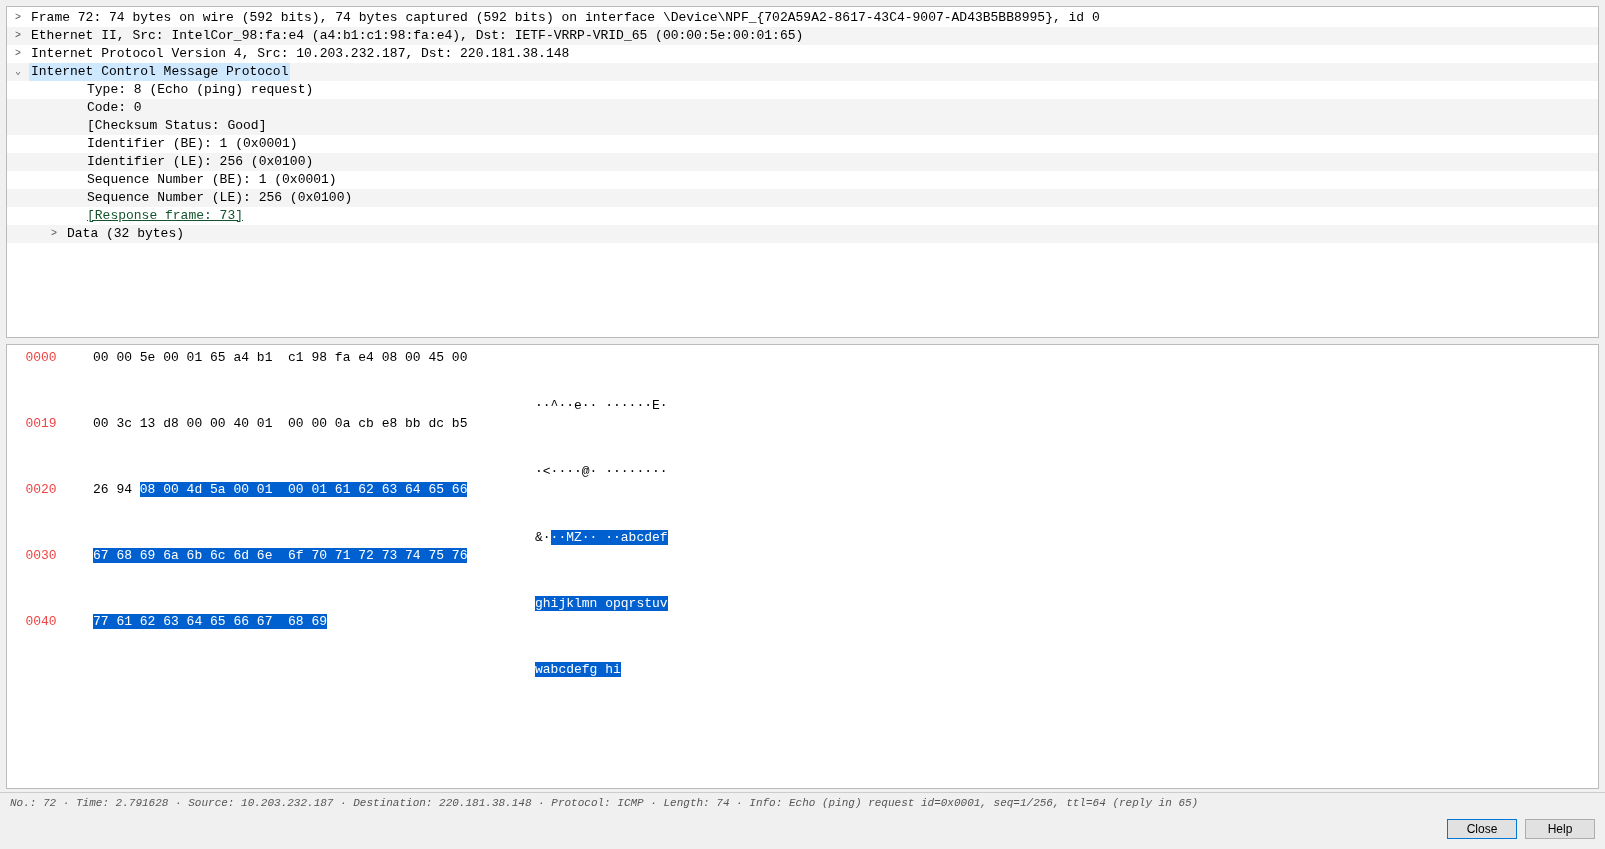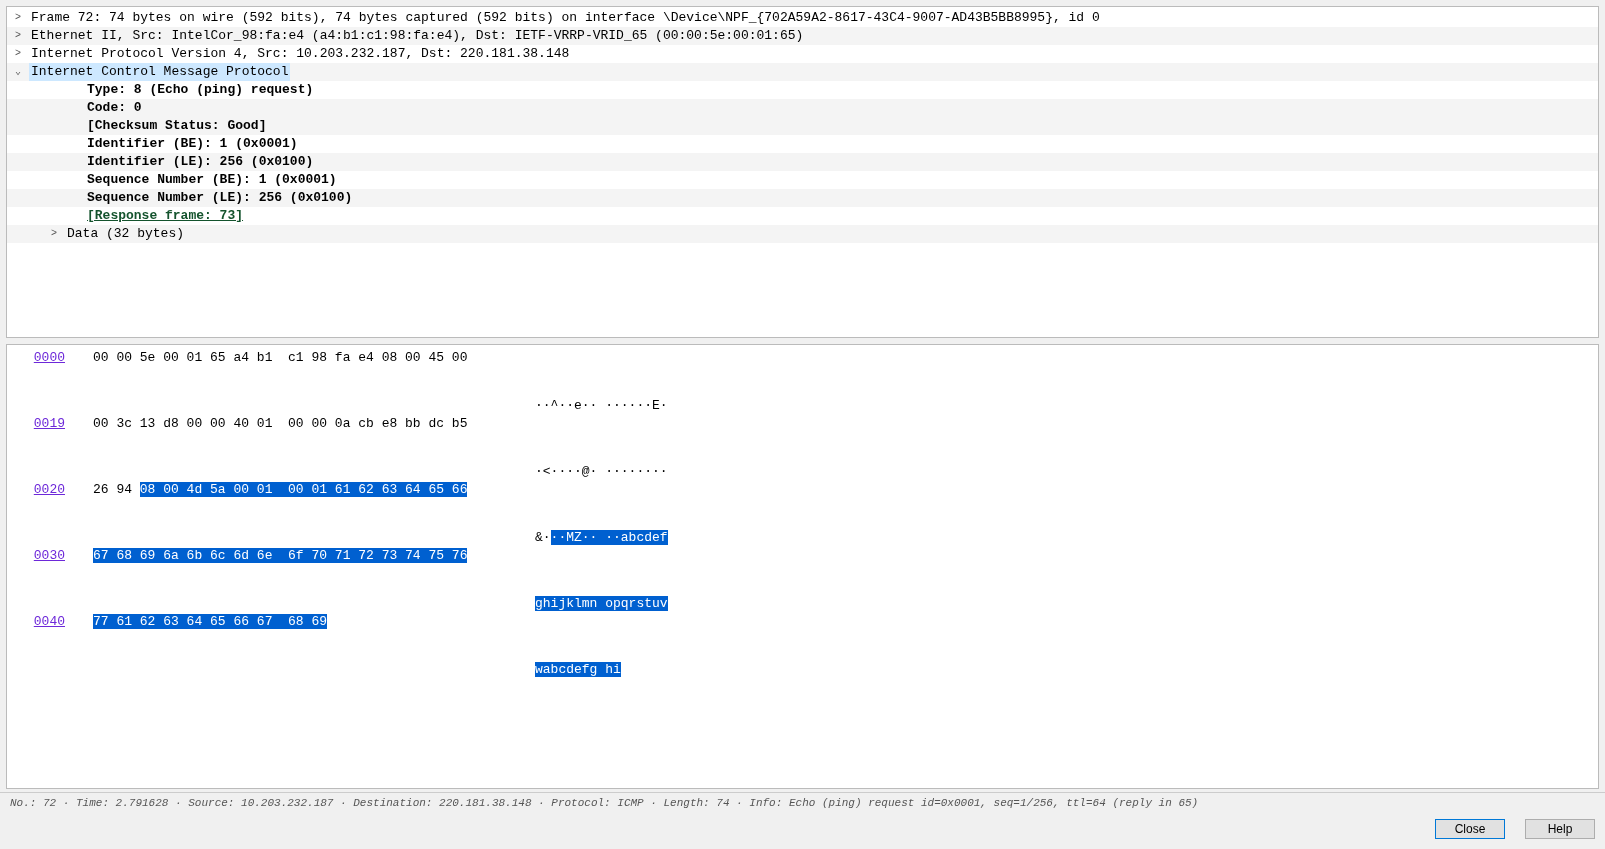--- a/index.html
+++ b/index.html
@@ -24,21 +24,21 @@
   }
   .tree-row {
     display: flex;
     align-items: center;
     line-height: 18px;
     white-space: pre;
     cursor: default;
   }
   .tree-row.lvl0 { padding-left: 4px; }
   .tree-row.lvl1 { padding-left: 40px; }
-  .tree-row.lvl2 { padding-left: 60px; font-weight: bold; }
+  .tree-row.lvl2 { padding-left: 60px; }
   .expander {
     width: 14px;
     display: inline-block;
     text-align: center;
     color: #555;
     font-size: 10px;
     user-select: none;
     margin-right: 4px;
   }
   .tree-row.selected .tree-text {
@@ -58,24 +58,23 @@
     overflow: auto;
     padding: 4px 0;
   }
   .hex-row {
     display: flex;
     line-height: 18px;
     white-space: pre;
   }
   .hex-offset {
     width: 58px;
-    color: #6d28d9;
-    text-align: right;
+    color: #ef4444;
+    text-align: center;
     padding-left: 10px;
-    text-decoration: underline;
   }
   .hex-bytes {
     width: 430px;
     margin-left: 28px;
   }
   .hex-ascii {
     padding-left: 12px;
     margin-top: 48px;
   }
   .hex-sel {
@@ -89,21 +88,21 @@
     padding: 4px 10px;
     border-top: 1px solid #ccc;
     background: #f0f0f0;
     white-space: nowrap;
     overflow: hidden;
   }
   .button-bar {
     display: flex;
     justify-content: flex-end;
     padding: 6px 10px 10px 10px;
-    gap: 20px;
+    gap: 8px;
     background: #f0f0f0;
   }
   .btn {
     font-family: Segoe UI, Tahoma, sans-serif;
     font-size: 12px;
     padding: 2px 0;
     min-width: 70px;
     background: #e1e1e1;
     border: 1px solid #adadad;
     cursor: pointer;

